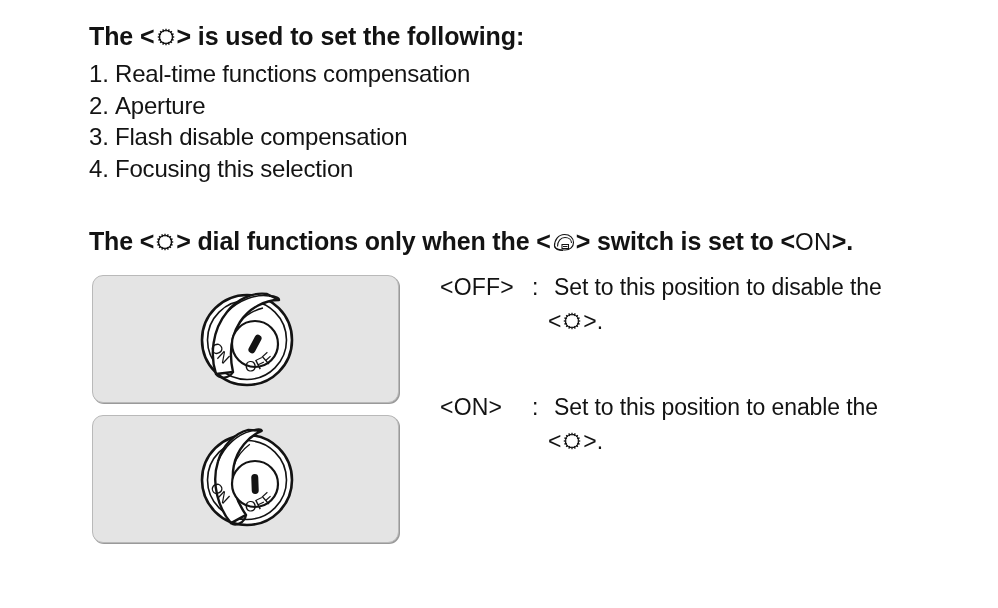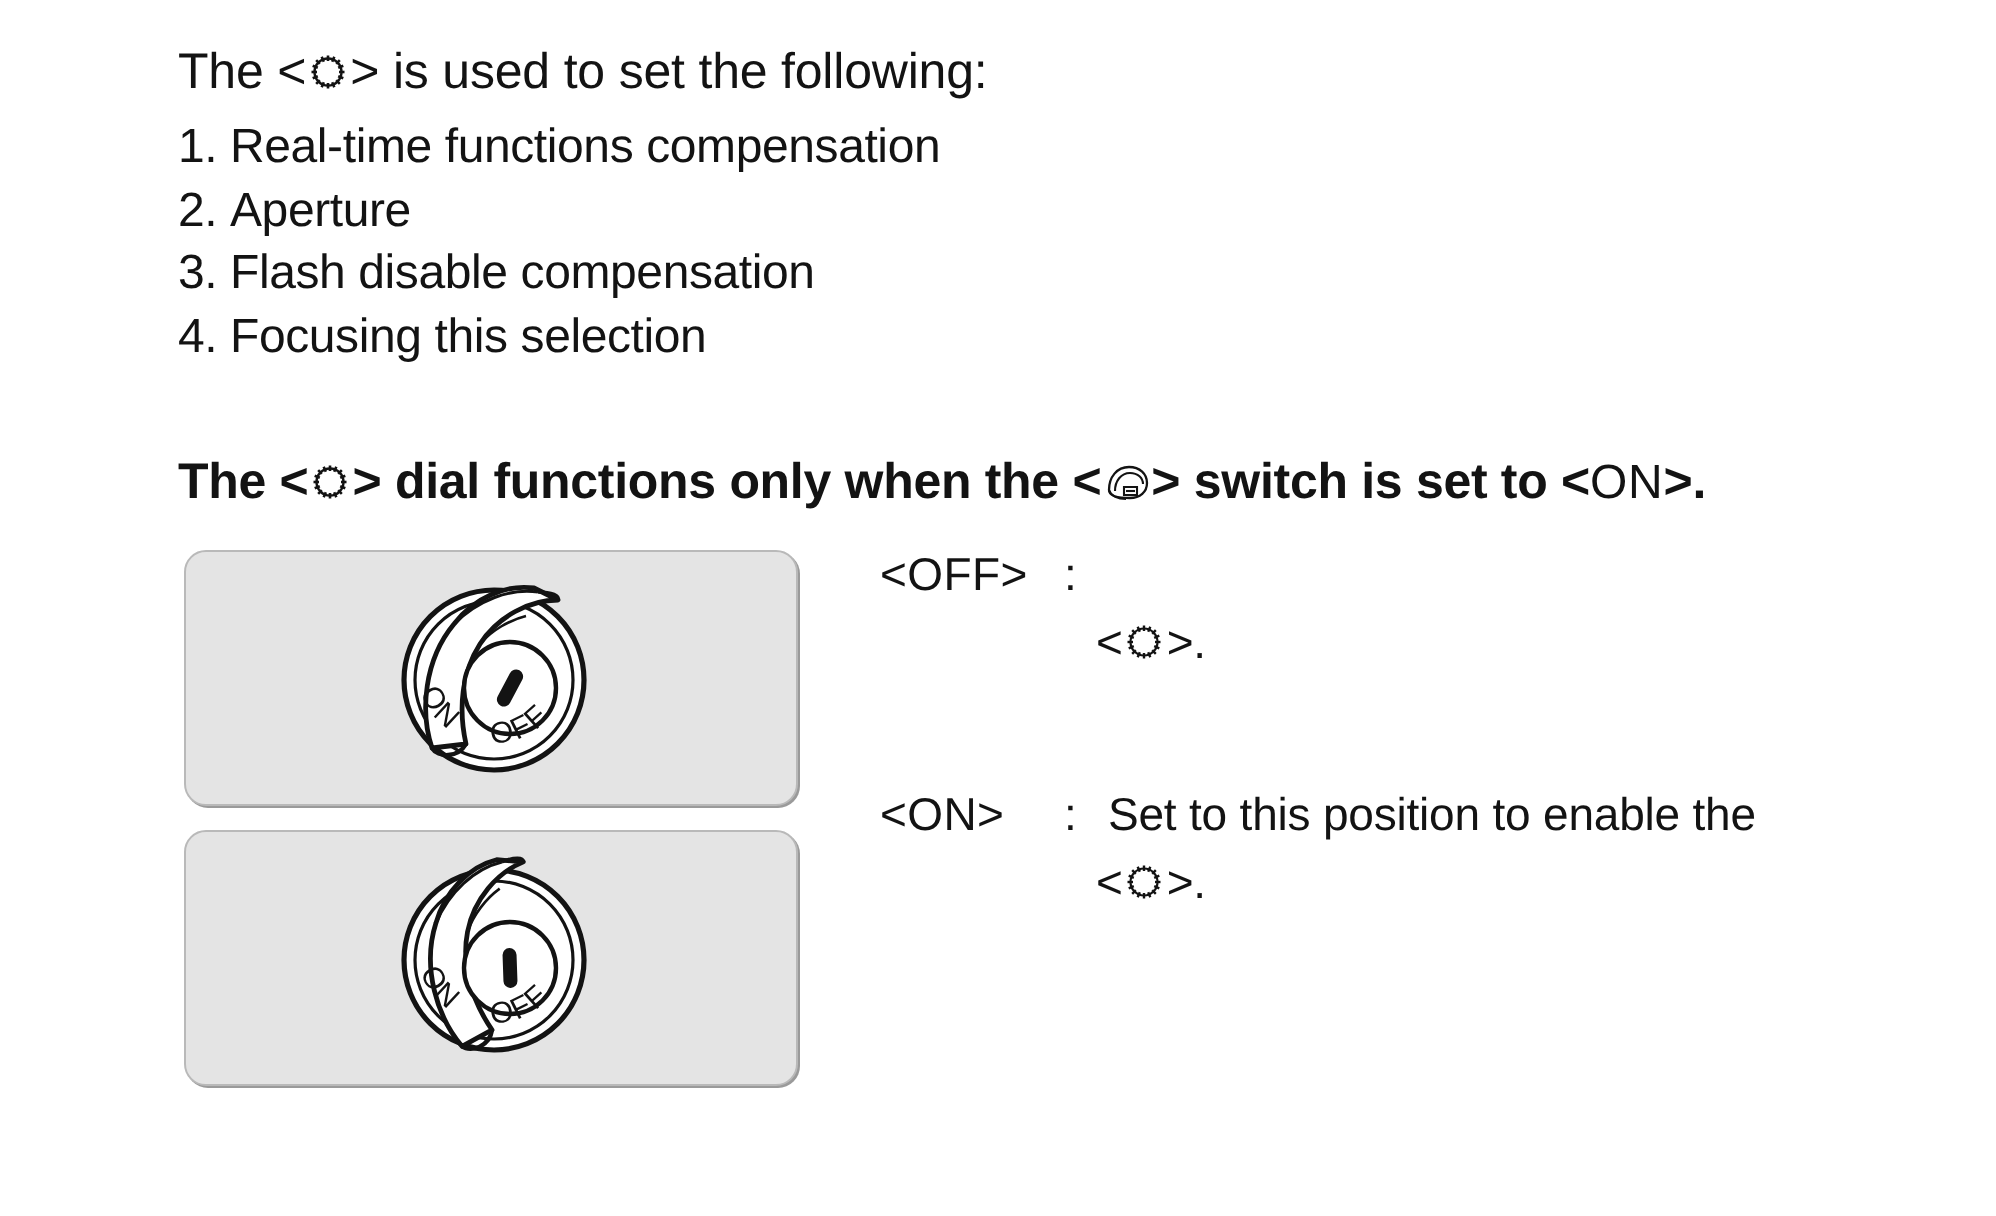--- a/index.html
+++ b/index.html
@@ -15,21 +15,21 @@
     color: #131313;
     overflow: hidden;
   }
 
   
   .heading {
     position: absolute;
     left: 89px;
     top: 24px;
     font-size: 25px;
-    font-weight: normal;
+    font-weight: bold;
     letter-spacing: -0.1px;
     white-space: nowrap;
     line-height: 1;
   }
 
   
   .list {
     position: absolute;
     left: 89px;
     top: 58px;
@@ -263,20 +263,21 @@
     <text font-family="'Liberation Sans', sans-serif" font-size="15" fill="#131313" letter-spacing="1">
       <textPath href="#arcOnOff2" startOffset="47%">OFF</textPath>
     </text>
   </svg>
 </div>
 
 <div class="caption" id="caption-off">
   <div class="cap-line1">
     <span class="cap-label"><span>&lt;</span><span>OFF</span><span>&gt;</span></span>
       <span class="cap-colon">:</span>
+      <span>Set to this position to disable the</span>
   </div>
   <div class="cap-line2">
     <span>&lt;</span><span class="dial-icon">
       <svg width="22" height="22" viewBox="0 0 44 44">
         <circle cx="22" cy="22" r="13.5" fill="none" stroke="#131313" stroke-width="2.2"></circle>
         <g stroke="#131313" stroke-width="2.4">
           <line x1="22" y1="5.5" x2="22" y2="11"></line>
           <line x1="28.3" y1="6.7" x2="26.2" y2="11.8"></line>
           <line x1="33.8" y1="10.2" x2="30.2" y2="13.8"></line>
           <line x1="37.3" y1="15.7" x2="32.2" y2="17.8"></line>

